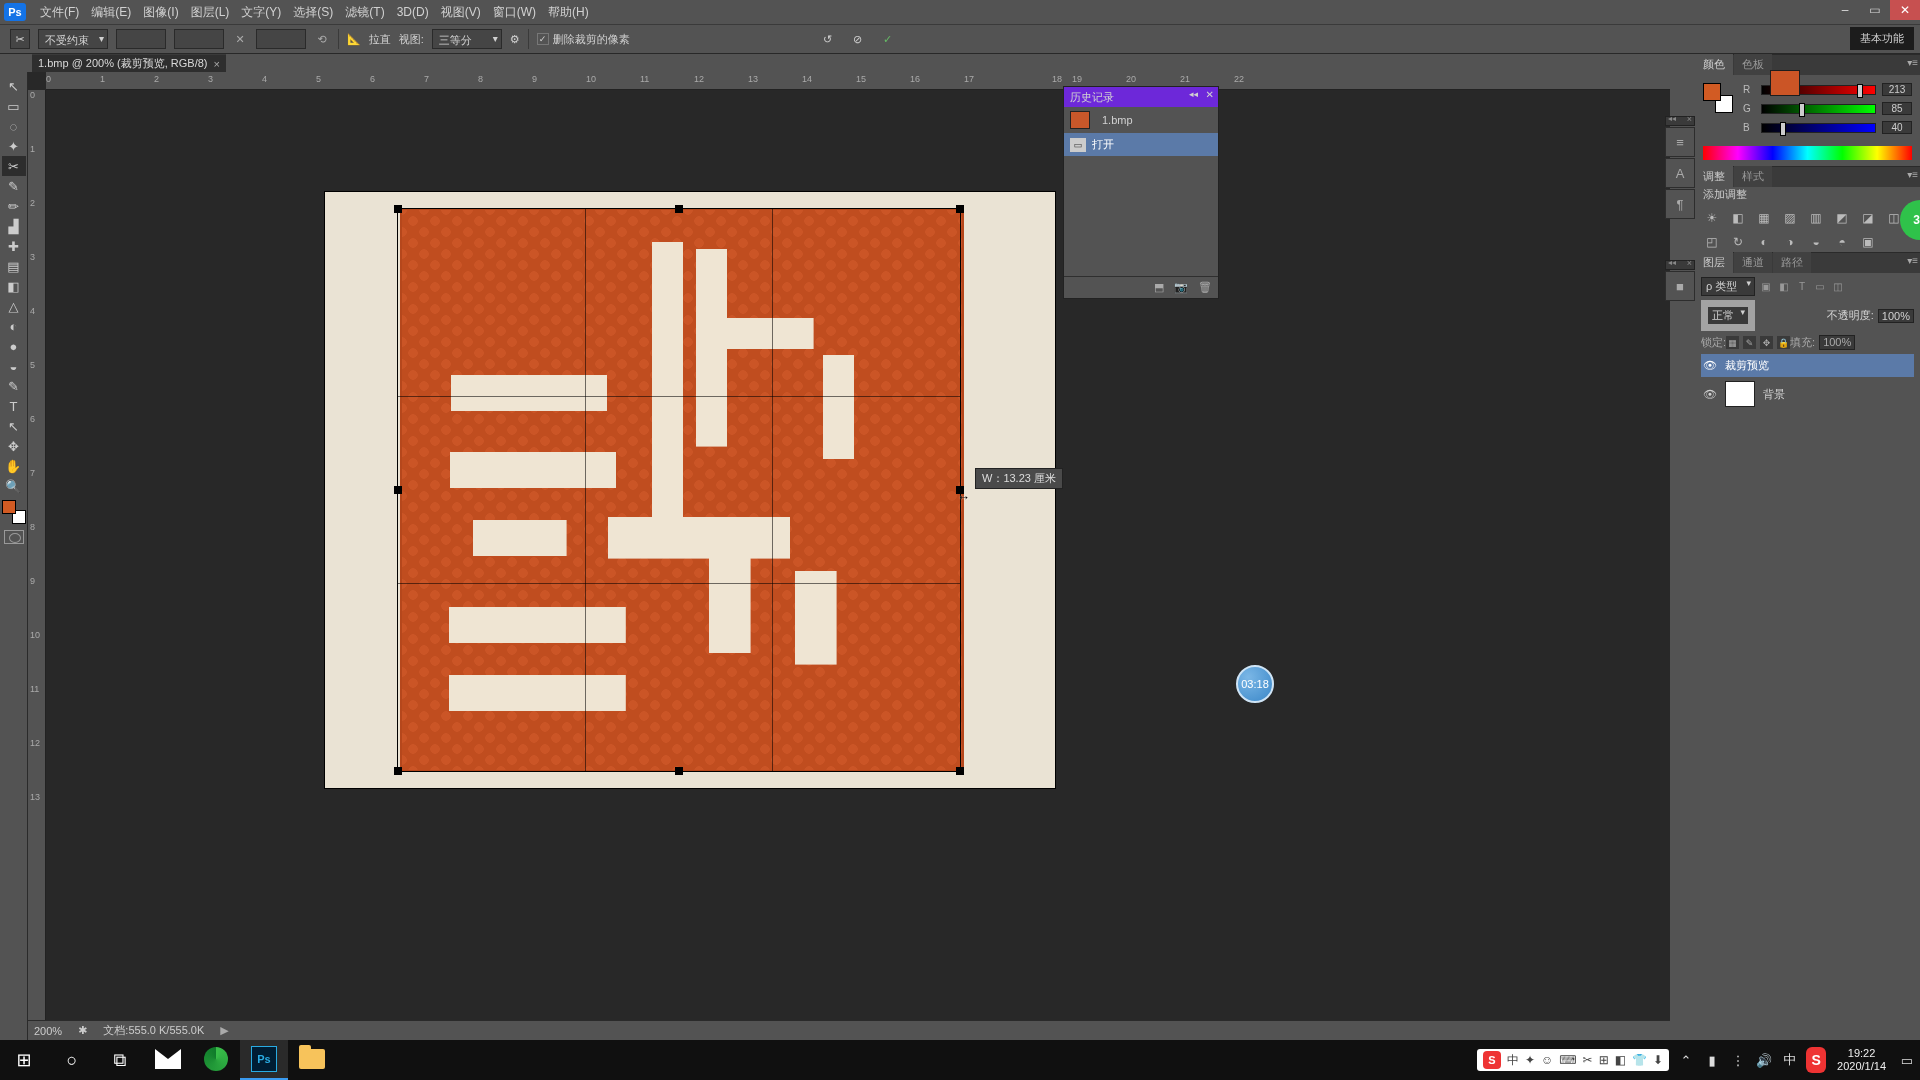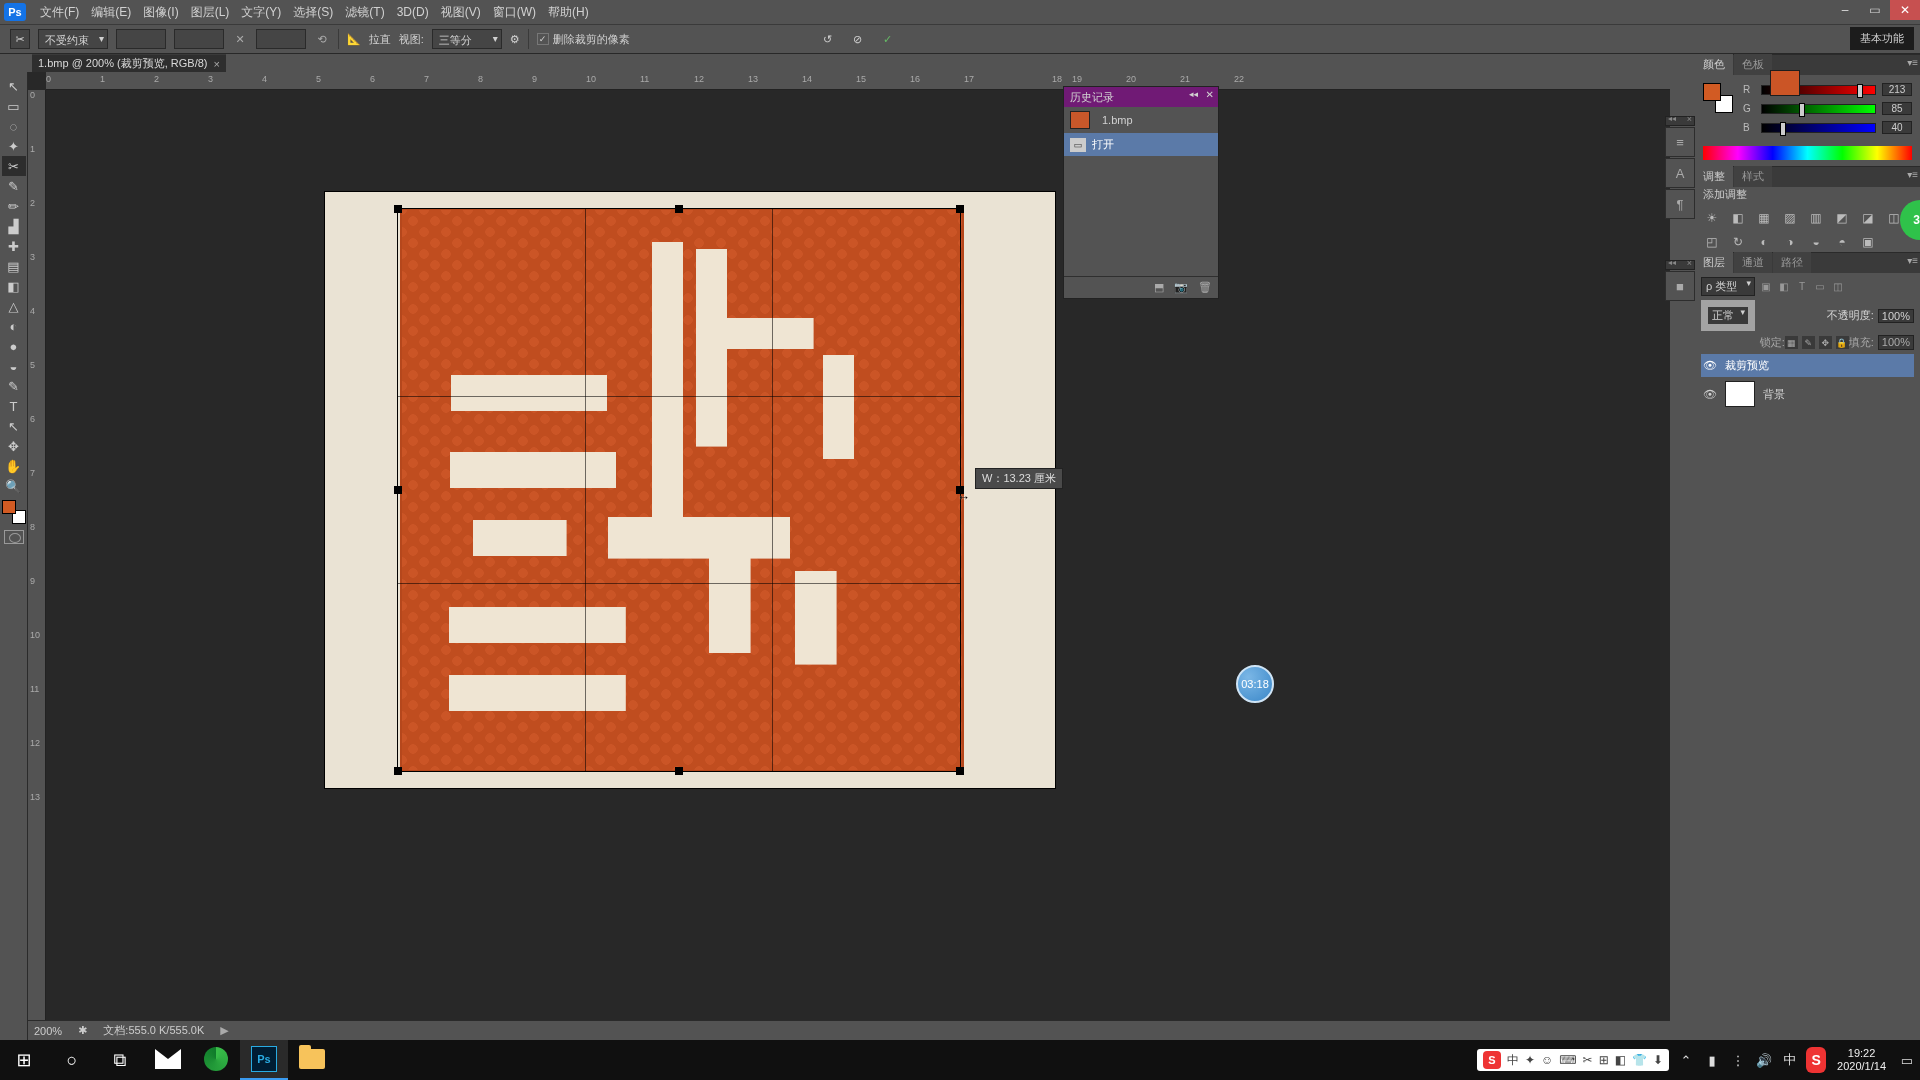--- a/index.html
+++ b/index.html
@@ -105,31 +105,31 @@
 .layers-body{padding:4px 6px;font-size:11px;}
 .lay-row1{display:flex;align-items:center;gap:4px;margin-bottom:4px;}
 .lay-row1 .sel{background:#3a3a3a;border:1px solid #222;padding:1px 14px 1px 4px;position:relative;min-width:54px;}
 .lay-row1 .sel::after{content:"▾";position:absolute;right:3px;top:0;font-size:9px;}
 .lay-row1 .ic{width:14px;height:14px;display:flex;align-items:center;justify-content:center;color:#999;font-size:10px;}
 .lay-row2{display:flex;align-items:center;justify-content:space-between;margin-bottom:4px;}
 .lay-row2 .sel{background:#3a3a3a;border:7px solid #a3a3a3;padding:1px 14px 1px 4px;position:relative;min-width:54px;}
 .lay-row2 .sel::after{content:"▾";position:absolute;right:3px;top:0;font-size:9px;}
 .lay-row2 .op{display:flex;align-items:center;gap:4px;}
 .lay-row2 .op .v{background:#3a3a3a;border:1px solid #222;padding:0 3px;}
-.lay-row3{display:flex;align-items:center;justify-content:flex-end;margin-bottom:4px;color:#aaa;}
+.lay-row3{display:flex;align-items:center;justify-content:flex-start;margin-bottom:4px;color:#aaa;}
 .lay-row3 .locks{display:flex;gap:4px;}
 .lay-row3 .locks span{width:13px;height:13px;display:flex;align-items:center;justify-content:center;background:#3a3a3a;font-size:9px;}
 .layer-item{display:flex;align-items:center;gap:8px;padding:4px 2px;}
 .layer-item.sel{background:#5b7aa8;color:#fff;}
 .layer-item .eye{width:14px;}
 .layer-item .thumb{width:30px;height:26px;border:1px solid #222;background:#fff;display:flex;align-items:center;justify-content:center;}
 .layer-item .thumb.seal{background:#c7572a;}
 
 .history-panel{position:absolute;left:1063px;top:86px;width:156px;background:#535353;border:1px solid #222;z-index:20;}
-.history-panel .hdr{background:#701a75;height:20px;display:flex;align-items:center;padding:0 6px;position:relative;font-size:11px;}
+.history-panel .hdr{background:#6d28d9;height:20px;display:flex;align-items:center;padding:0 6px;position:relative;font-size:11px;}
 .history-panel .hdr .x{position:absolute;right:4px;top:2px;font-size:10px;}
 .hist-doc{display:flex;align-items:center;gap:12px;padding:4px 6px;font-size:11px;}
 .hist-doc .th{width:20px;height:18px;background:#c7572a;border:1px solid #222;}
 .hist-step{display:flex;align-items:center;gap:6px;padding:4px 6px;font-size:11px;}
 .hist-step.sel{background:#5b7aa8;color:#fff;}
 .hist-step .ic{width:16px;height:14px;background:#ccc;display:flex;align-items:center;justify-content:center;color:#333;font-size:9px;}
 .hist-foot{display:flex;justify-content:flex-end;gap:10px;padding:4px 6px;border-top:1px solid #2f2f2f;margin-top:120px;}
 .hist-foot span{font-size:11px;color:#aaa;}
 
 .collapsed-group{position:absolute;right:225px;top:116px;width:30px;display:flex;flex-direction:column;gap:1px;z-index:15;}

